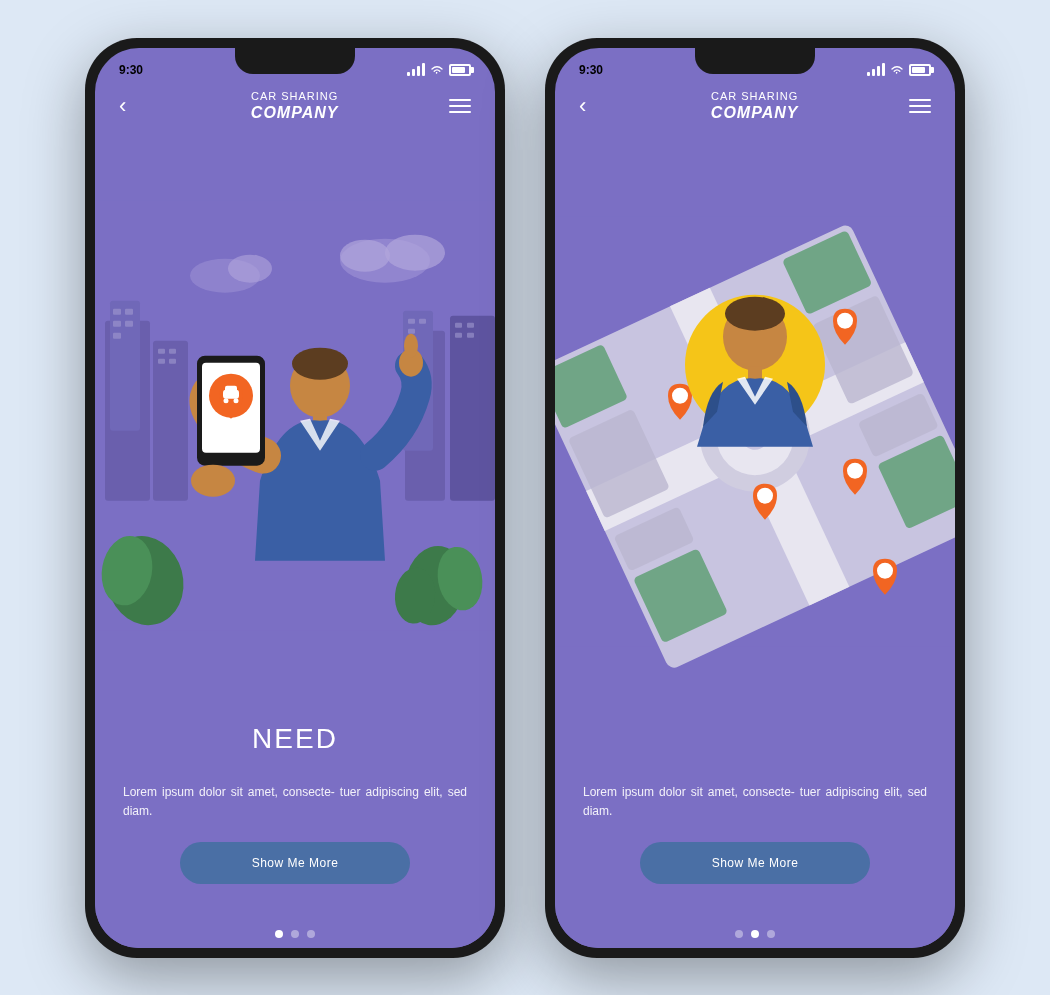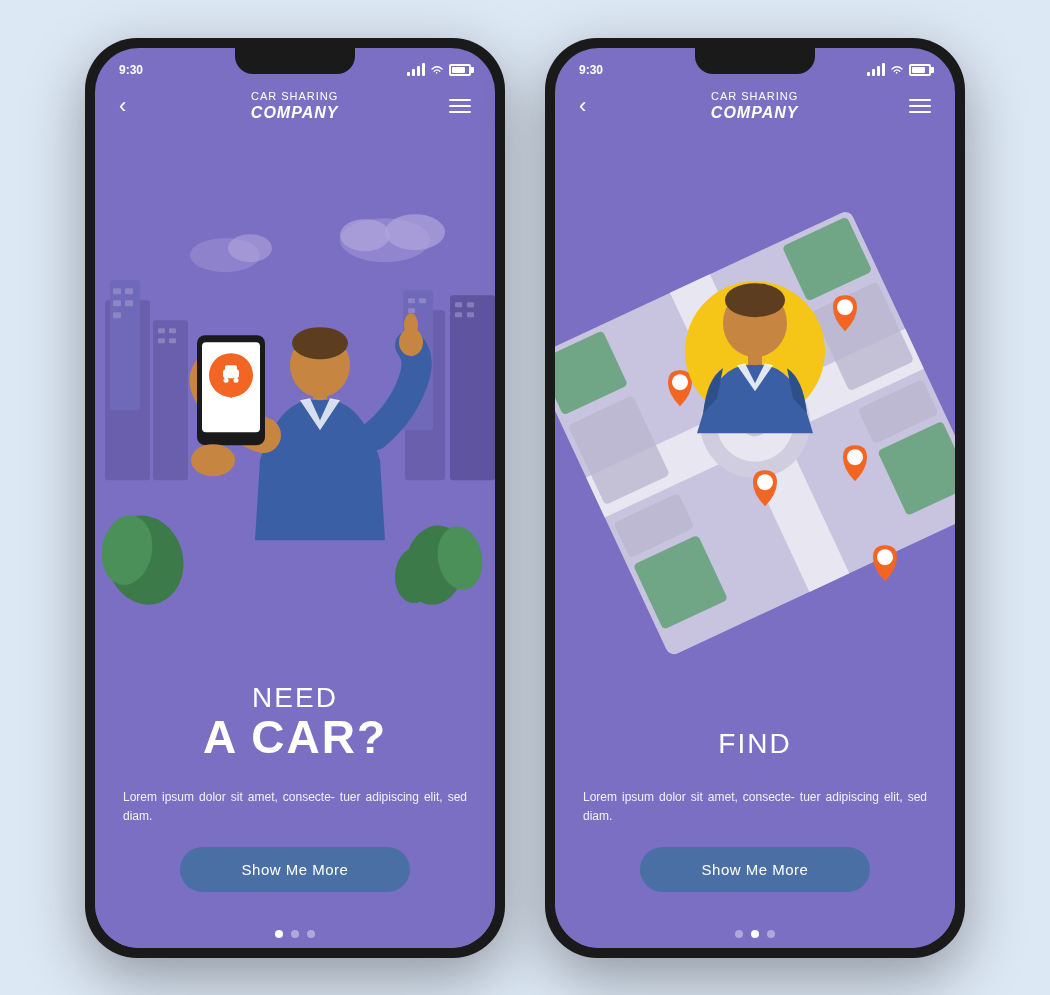--- a/index.html
+++ b/index.html
@@ -49,21 +49,21 @@
       z-index: 10;
     }
 
     
     .status-bar {
       display: flex;
       justify-content: space-between;
       align-items: center;
       padding: 8px 24px 0;
       height: 36px;
-      color: #ffffff;
+      color: #000000;
       font-size: 12px;
       font-weight: 600;
       z-index: 5;
     }
     .status-icons {
       display: flex;
       gap: 5px;
       align-items: center;
     }
     .signal-bar { display: flex; gap: 2px; align-items: flex-end; }
@@ -181,28 +181,28 @@
     }
     .description {
       font-size: 12px;
       color: rgba(255,255,255,0.9);
       line-height: 1.6;
       margin-top: 28px;
       text-align: justify;
     }
     .cta-button {
       display: block;
-      margin: 20px auto 8px;
+      margin: 20px auto 16px;
       background: #4a6fa5;
       color: white;
       border: none;
       border-radius: 30px;
       padding: 14px 0;
       width: 230px;
-      font-size: 15px;
+      font-size: 12px;
       font-weight: 500;
       cursor: pointer;
       letter-spacing: 0.5px;
     }
     .dots {
       display: flex;
       justify-content: center;
       gap: 8px;
       padding: 14px 0 10px;
       background: #7b6fc4;
@@ -341,21 +341,20 @@
         <circle cx="131" cy="200" r="2.5" fill="white"></circle>
         <circle cx="141" cy="200" r="2.5" fill="white"></circle>
         <rect x="130" y="185" width="12" height="6" rx="2" fill="white"></rect>
 
         <ellipse cx="118" cy="280" rx="22" ry="16" fill="#c68642"></ellipse>
       </svg>
     </div>
 
     <div class="content">
       <div class="headline-small">NEED</div>
-      <div class="headline-large">A CAR?</div>
       <p class="description">Lorem ipsum dolor sit amet, consecte- tuer  adipiscing  elit,  sed  diam.</p>
       <button class="cta-button">Show Me More</button>
     </div>
 
     <div class="dots">
       <div class="dot active"></div>
       <div class="dot"></div>
       <div class="dot"></div>
     </div>
   </div>
@@ -479,21 +478,20 @@
 
         <path d="M182 162 L200 188 L218 162 L210 160 L200 180 L190 160 Z" fill="white" opacity="0.85"></path>
 
         <path d="M148 210 Q152 175 168 165 L162 195 Z" fill="#2d4f8a"></path>
 
         <path d="M252 210 Q248 175 232 165 L238 195 Z" fill="#2d4f8a"></path>
       </svg>
     </div>
 
     <div class="content">
-      <div class="headline-small">FIND</div>
       <p class="description">Lorem ipsum dolor sit amet, consecte- tuer  adipiscing  elit,  sed  diam.</p>
       <button class="cta-button">Show Me More</button>
     </div>
 
     <div class="dots">
       <div class="dot"></div>
       <div class="dot active"></div>
       <div class="dot"></div>
     </div>
   </div>

